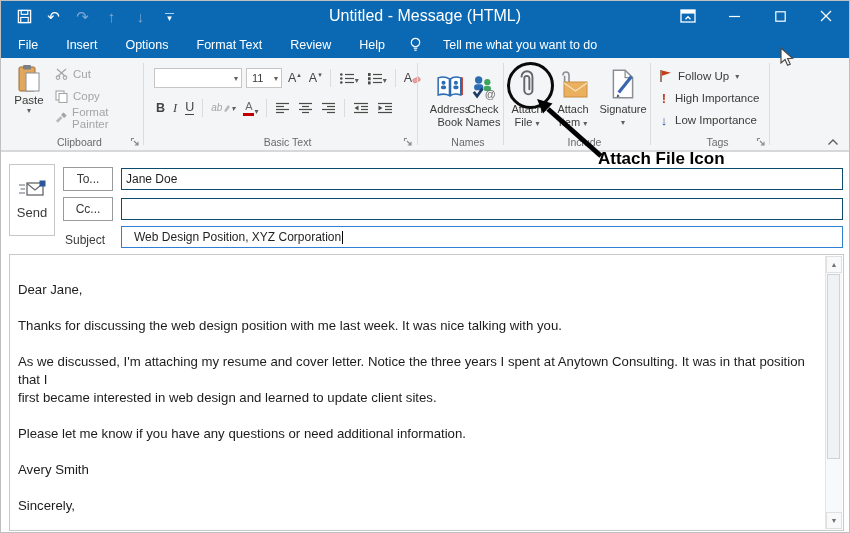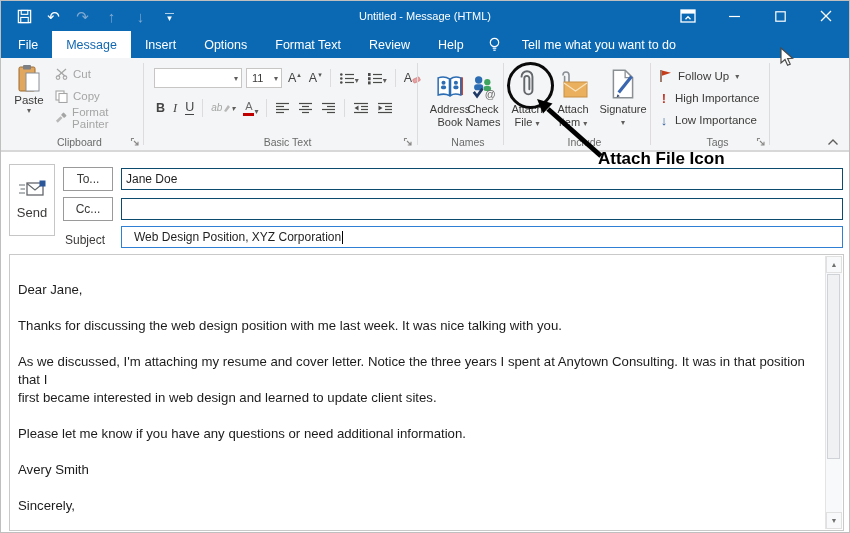--- a/index.html
+++ b/index.html
@@ -2,21 +2,21 @@
 <html><head>
 <meta charset="utf-8">
 <style>
   html,body{margin:0;padding:0;background:#fff;}
   .window{position:relative;width:850px;height:533px;box-sizing:border-box;
     font-family:"Liberation Sans", sans-serif;background:#fff;overflow:hidden;
     border:1px solid #bfbfbf;}
   
   .titlebar{position:absolute;top:0;left:0;right:0;height:30px;background:#0b69b4;}
   .title{position:absolute;left:0;right:0;top:0;height:30px;line-height:30px;text-align:center;
-    color:#fff;font-size:11px;}
+    color:#fff;font-size:16px;}
   .qat{position:absolute;left:14px;top:0;height:30px;display:flex;align-items:center;gap:10px;z-index:2;}
   .qat-btn{width:19px;height:20px;display:flex;align-items:center;justify-content:center;
     color:#fff;font-size:15px;line-height:1;}
   .qat-btn.dim{color:#7fa9d2;}
   .qat-more{display:flex;flex-direction:column;align-items:center;font-size:9px;line-height:5px;color:#fff;}
   .wincontrols{position:absolute;right:0;top:0;height:30px;display:flex;z-index:2;}
   .winbtn{width:46px;height:30px;display:flex;align-items:center;justify-content:center;}
   
   .tabrow{position:absolute;top:30px;left:0;right:0;height:27px;background:#0b69b4;
     display:flex;align-items:stretch;padding-left:3px;}
@@ -135,21 +135,20 @@
       <div class="winbtn">
         <svg width="12" height="12" viewBox="0 0 12 12">
             <path d="M1 1 L11 11 M11 1 L1 11" stroke="#fff" stroke-width="1.3"></path>
           </svg>
       </div>
     </div>
   </div>
 
   <div class="tabrow">
     <div class="tab">File</div>
-    <div class="tab selected">Message</div>
     <div class="tab">Insert</div>
     <div class="tab">Options</div>
     <div class="tab">Format Text</div>
     <div class="tab">Review</div>
     <div class="tab">Help</div>
     <div class="tellme">
       <svg width="13" height="15" viewBox="0 0 13 15">
         <circle cx="6.5" cy="5.5" r="4.2" fill="none" stroke="#fff" stroke-width="1.2"></circle>
         <line x1="4.7" y1="11.2" x2="8.3" y2="11.2" stroke="#fff" stroke-width="1.2"></line>
         <line x1="5.3" y1="13.2" x2="7.7" y2="13.2" stroke="#fff" stroke-width="1.2"></line>

